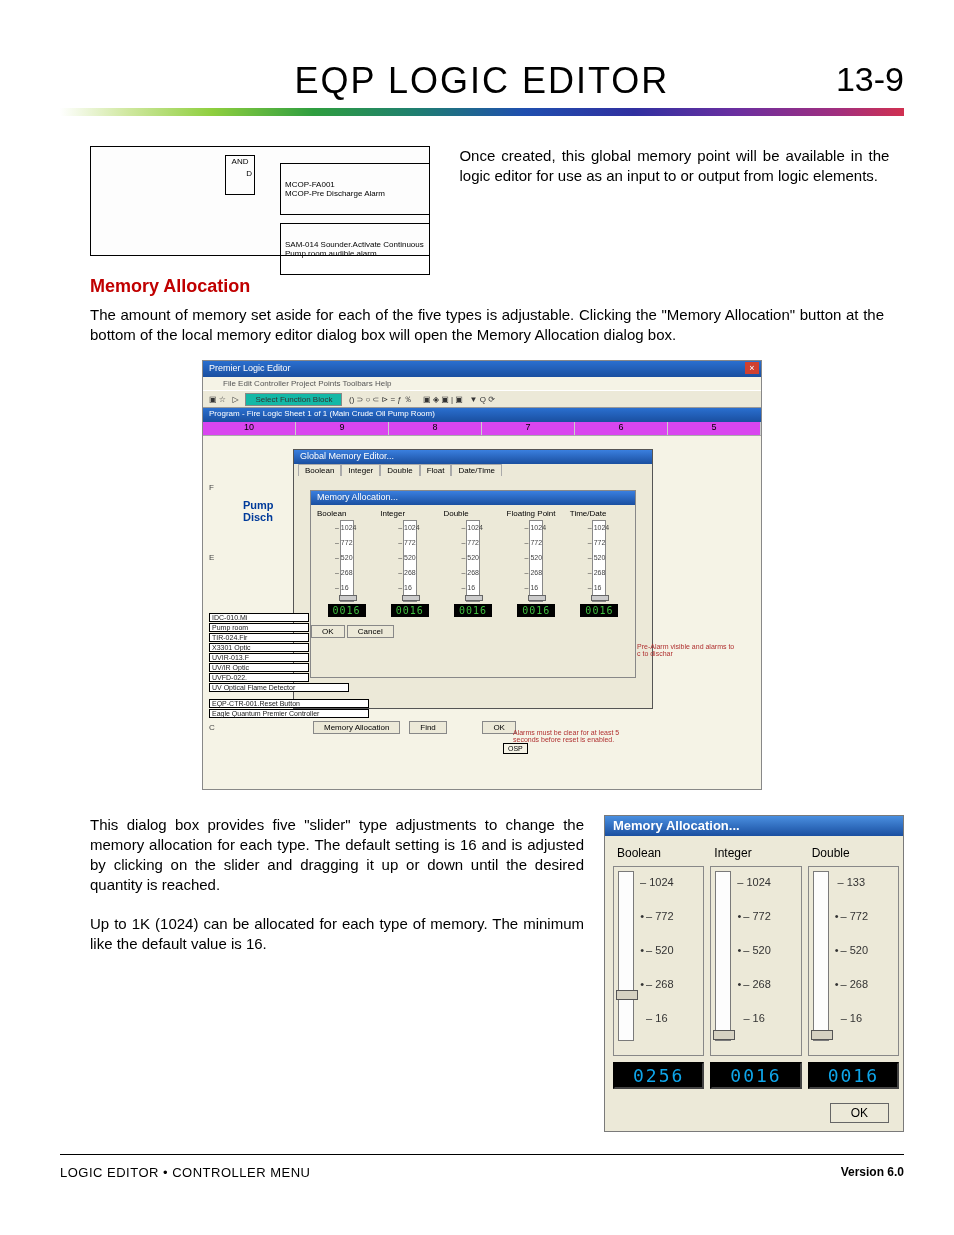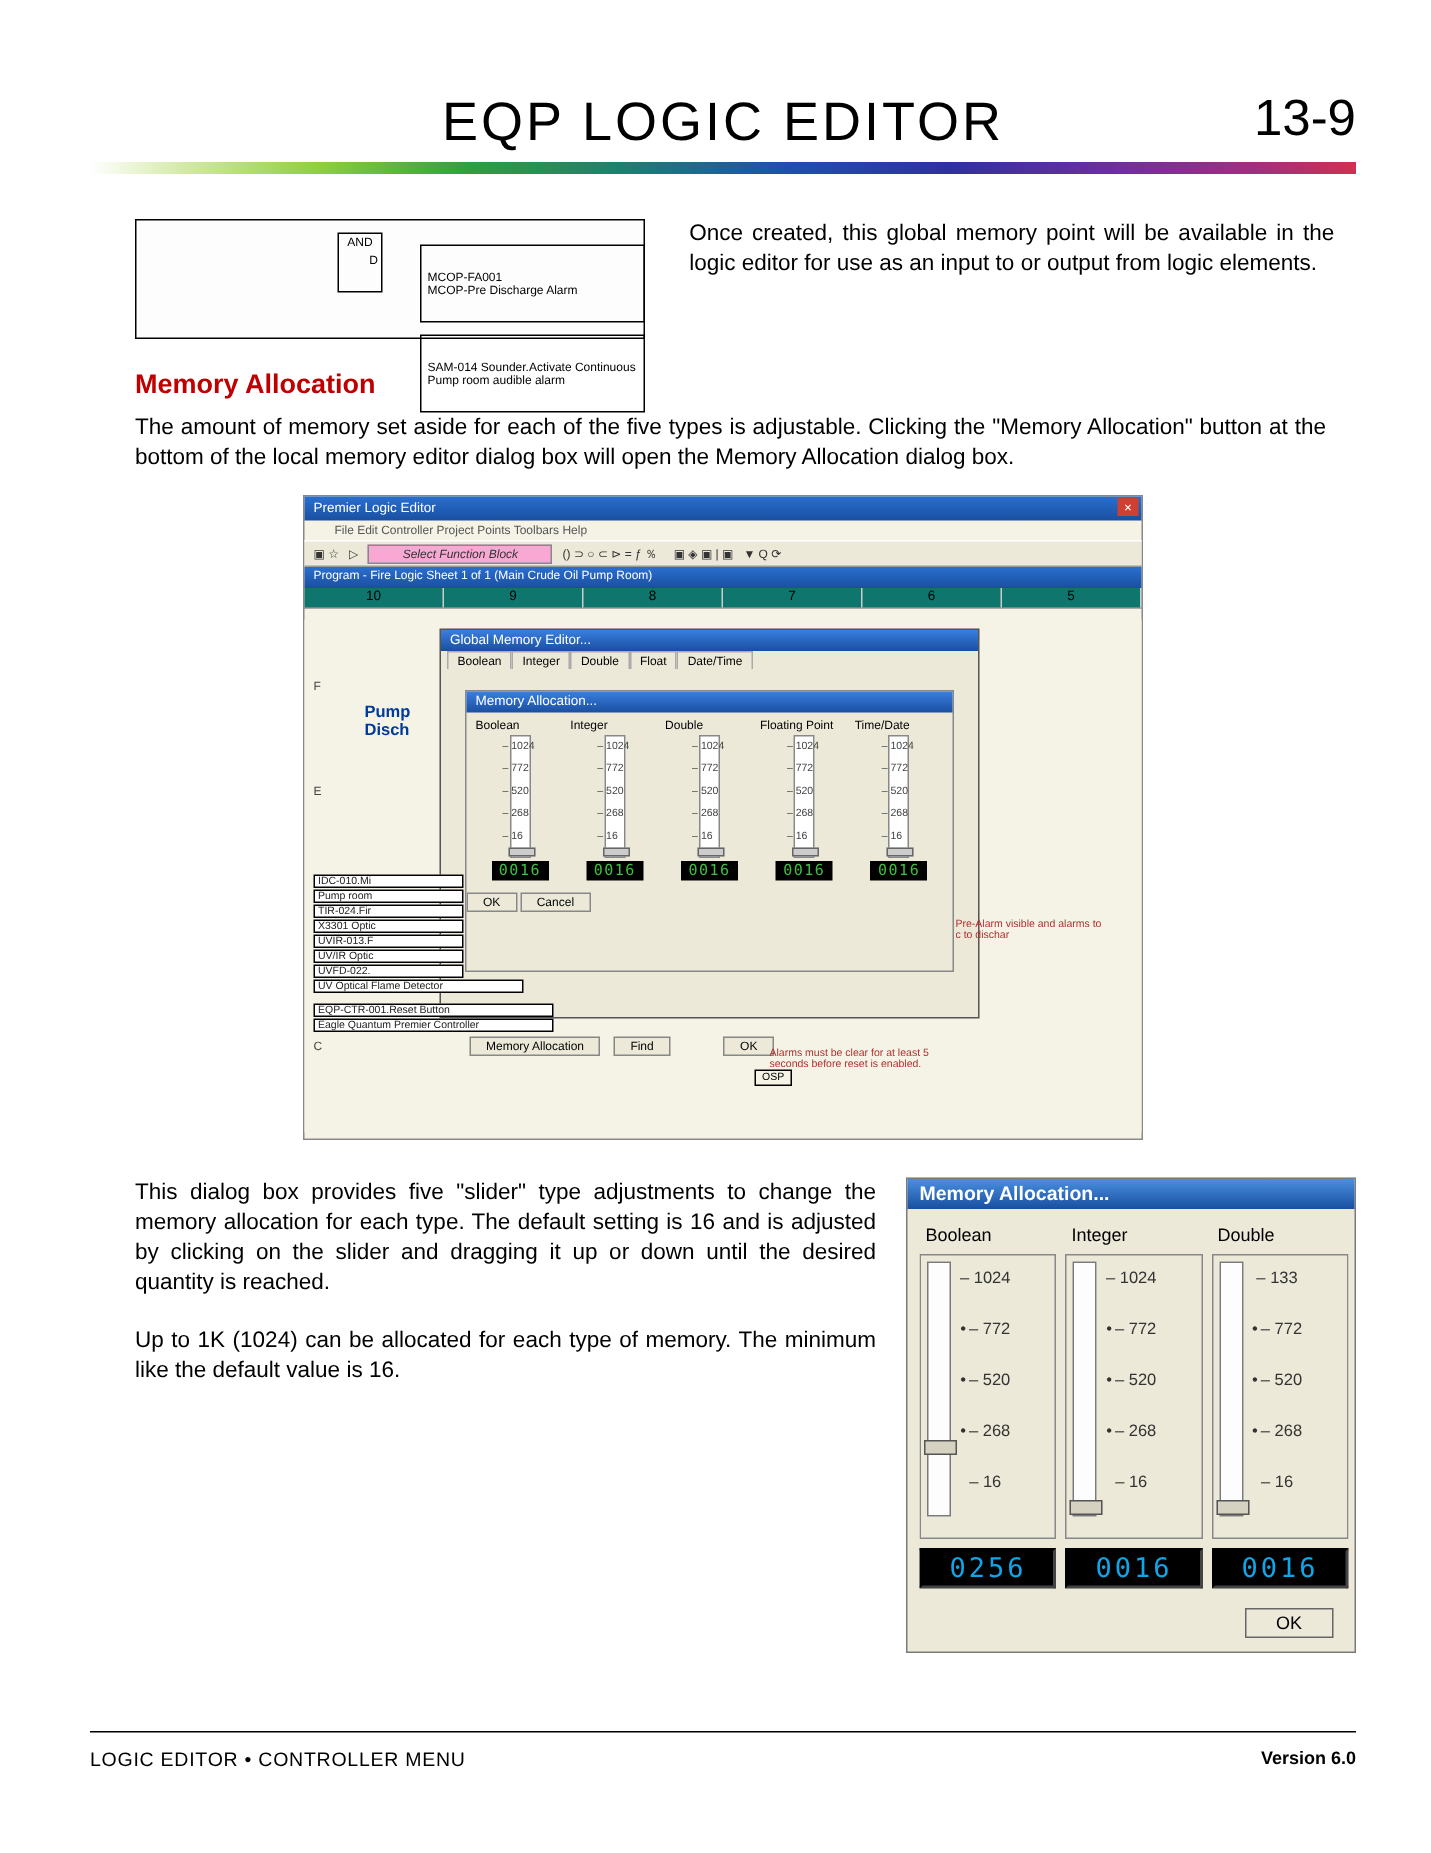--- a/index.html
+++ b/index.html
@@ -10,37 +10,37 @@
     font-family: Arial, Helvetica, sans-serif;
     position: relative;
     color: #000;
   }
   .page { padding: 60px 50px 40px 60px; position: relative; height: 100%; }
   .title-row { display:flex; align-items:baseline; justify-content:center; position:relative; margin-bottom:6px;}
   .title { font-family: Impact, "Arial Black", sans-serif; font-size: 36px; letter-spacing: 2px; text-transform: uppercase; }
   .page-num { position:absolute; right:0; top:0; font-family: Impact, "Arial Black", sans-serif; font-size:34px; }
   .rainbow { height:8px; width:100%; background: linear-gradient(to right,#ffffff 0%, #d0e8a0 8%, #8fcf3f 18%, #2f9e3f 30%, #1f7f6f 42%, #1f4faf 55%, #3030a0 68%, #6a2fa0 80%, #a02f7f 92%, #d03050 100%); margin-bottom:30px;}
   
-  .fig1 { width: 340px; height:80px; border:1px solid #000; margin-left:30px; display:inline-block; padding:6px 4px; font-size:8px; background:#fdfdfd; vertical-align:top;}
+  .fig1 { width: 340px; height:110px; border:1px solid #000; margin-left:30px; display:inline-block; padding:6px 4px; font-size:8px; background:#fdfdfd; vertical-align:top;}
   .fig1 .and-gate { border:1px solid #000; width:30px; height:40px; display:inline-block; line-height:12px; text-align:center; font-size:8px; position:relative; left:130px; top:2px;}
   .fig1 .box { border:1px solid #000; padding:16px 4px; font-size:8px; width:150px; display:block;}
   .fig1 .stack { position:relative; left:185px; top:-30px;}
   .fig1 .stack .box + .box { margin-top:8px; }
   .intro-para { display:inline-block; width:430px; vertical-align:top; margin-left:25px; font-size:15px; line-height:1.35; text-align:justify;}
   .section-h { color:#c00000; font-family: "Arial Black", Impact, sans-serif; font-size:18px; margin:20px 0 8px 30px;}
   .body-p { font-size:15px; line-height:1.35; text-align:justify; margin:0 20px 14px 30px;}
   
   .fig2 { width:560px; height:430px; margin: 10px auto 25px auto; background:#f5f3e6; border:1px solid #888; position:relative; font-size:8px; }
   .fig2 .winbar { height:16px; background:linear-gradient(#2a6fcf,#1a4fa0); color:#fff; font-size:9px; padding:2px 6px; position:relative;}
   .fig2 .winbar .close { position:absolute; right:2px; top:1px; width:14px; height:12px; background:#d04030; color:#fff; text-align:center; line-height:12px; font-size:9px;}
   .fig2 .menu { font-size:8px; color:#555; padding:2px 20px;}
   .fig2 .tool { height:18px; background:#ece9d8; border-top:1px solid #fff; border-bottom:1px solid #999; padding:2px 6px; font-size:8px; color:#333; }
-  .fig2 .tool .sel { border:1px solid #888; background:#f9a8d4; padding:1px 22px; display:inline-block;font-style:italic;}
+  .fig2 .tool .sel { border:1px solid #888; background:#14b8a6; padding:1px 9px; display:inline-block;}
   .fig2 .sub { height:14px; background:linear-gradient(#2a6fcf,#1a4fa0); color:#fff; font-size:8px; padding:1px 6px;}
-  .fig2 .ruler { height:14px; background:#0f766e; border-bottom:1px solid #aaa; display:flex; font-size:9px;}
+  .fig2 .ruler { height:14px; background:#d946ef; border-bottom:1px solid #aaa; display:flex; font-size:9px;}
   .fig2 .ruler div { flex:1; text-align:center; border-right:1px solid #ccc;}
   .fig2 .canvas { position:absolute; left:0; right:0; top:82px; bottom:4px; background:#f5f3e6; }
   .fig2 .vmark { position:absolute; left:6px; color:#444;}
   .fig2 .inner-win { position:absolute; left:90px; top:6px; width:360px; height:260px; background:#ece9d8; border:1px solid #555; }
   .fig2 .inner-win .bar { height:14px; background:linear-gradient(#3a7fdf,#1a4fa0); color:#fff; font-size:9px; padding:1px 6px;}
   .fig2 .inner-win .tabs { font-size:8px; padding:2px 4px; background:#ece9d8; }
   .fig2 .inner-win .tabs span { border:1px solid #aaa; padding:1px 6px; margin-right:0; border-bottom:none; background:#ece9d8;}
   .fig2 .alloc-sub { position:absolute; left:16px; top:40px; right:16px; bottom:30px; background:#ece9d8; border:1px solid #888;}
   .fig2 .alloc-sub .bar { height:14px; background:linear-gradient(#3a7fdf,#1a4fa0); color:#fff; font-size:9px; padding:1px 6px;}
   .fig2 .alloc-sub .cols { display:flex; padding:4px 6px 2px 6px; gap:4px;}

